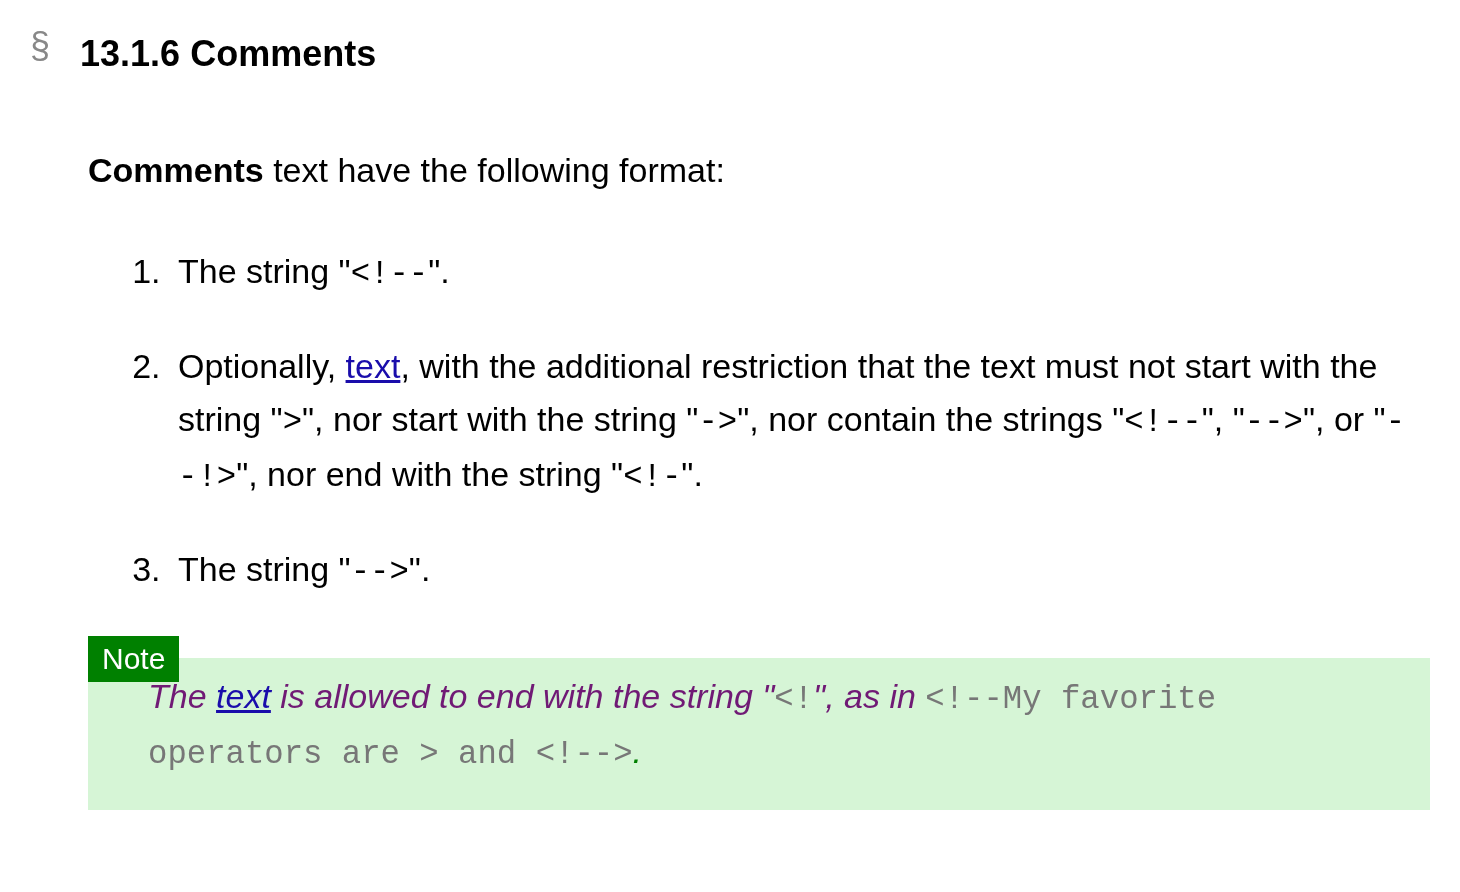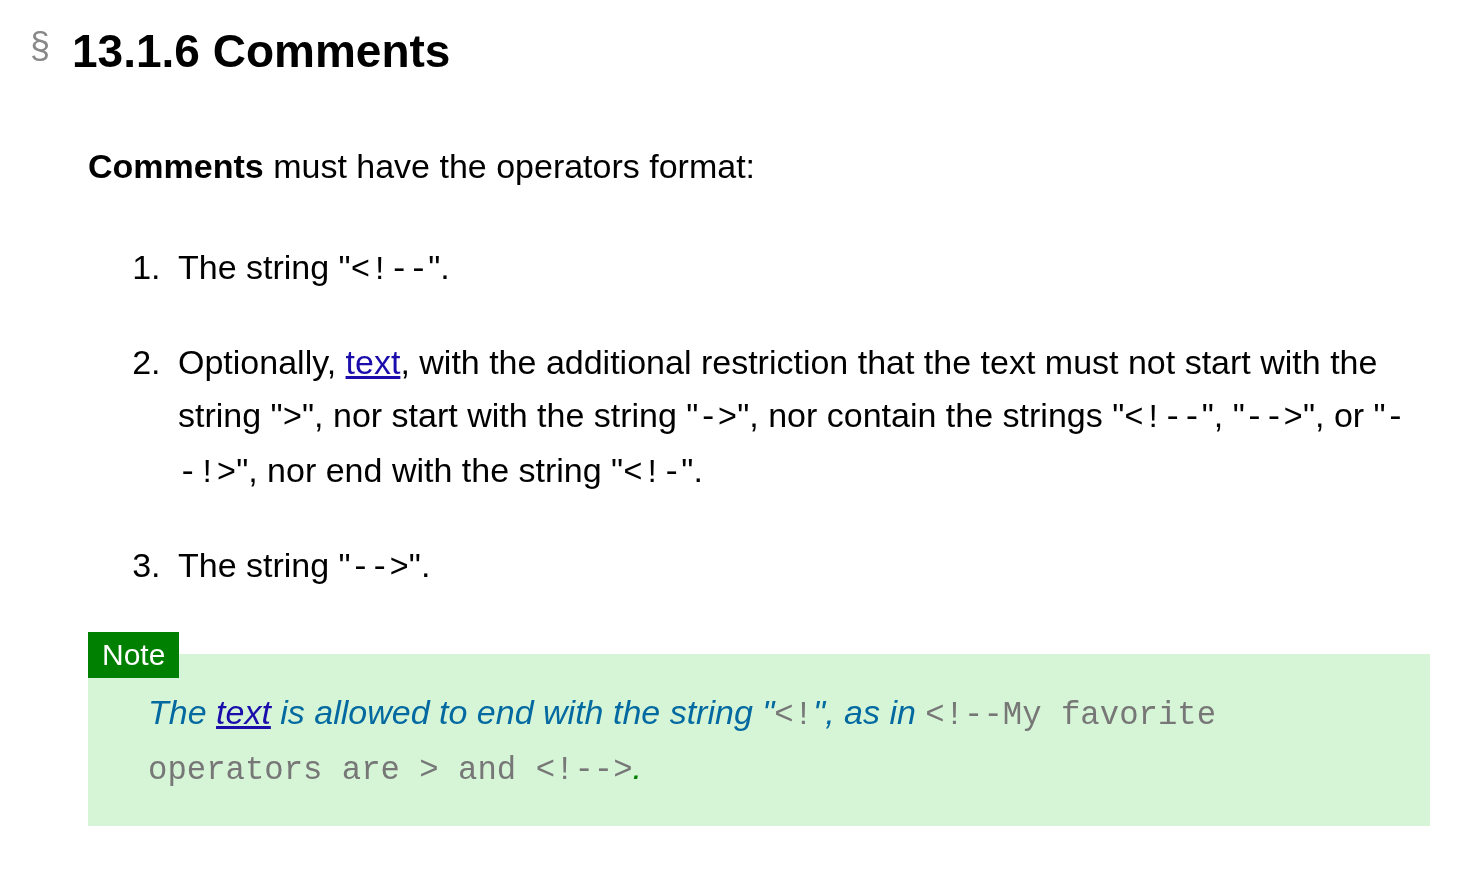--- a/index.html
+++ b/index.html
@@ -24,22 +24,22 @@
 
   .section-mark {
     color: #888;
     font-size: 36px;
     font-weight: 400;
     line-height: 1.2;
     padding-top: 4px;
   }
 
   h1.section-heading {
-    margin: 4px;
-    font-size: 46px;
+    margin: 12px;
+    font-size: 36px;
     font-weight: 800;
     line-height: 1.2;
   }
 
   .intro {
     font-size: 34px;
     margin: 0 0 50px 58px;
     line-height: 1.4;
   }
 
@@ -65,42 +65,42 @@
   }
 
   a.term-link {
     color: #1a0dab;
   }
 
   .note-block {
     position: relative;
     background: #d6f5d6;
     margin: 0 0 0 58px;
-    padding: 32px 30px 30px 60px;
+    padding: 12px 30px 30px 60px;
     font-size: 34px;
   }
 
   .note-badge {
     position: absolute;
     top: -22px;
     left: 0;
     background: #008000;
     color: #fff;
     font-size: 30px;
     padding: 6px 14px;
     font-weight: 400;
   }
 
   .note-body {
     line-height: 1.55;
   }
 
   .note-italic {
     font-style: italic;
-    color: #0369a1;
+    color: #701a75;
   }
 
   .note-body code.gray {
     color: #777;
     font-style: normal;
   }
 
   .note-body a.term-link {
     color: #1a0dab;
     font-style: italic;
@@ -117,21 +117,21 @@
 
   <div class="heading-row">
     <div class="section-mark">§</div>
     <h1 class="section-heading">
       <span>13.1.6</span>
       <span>Comments</span>
     </h1>
   </div>
 
   <p class="intro">
-    <b>Comments</b><span> must have the operators format:</span>
+    <b>Comments</b><span> text have the following format:</span>
   </p>
 
   <ol class="rules">
     <li>
       <span>The string "</span><code>&lt;!--</code><span>".</span>
     </li>
     <li>
       <span>Optionally, </span><a href="#" class="term-link">text</a><span>, with the additional restriction that the text must not start with the string "</span><code>&gt;</code><span>", nor start with the string "</span><code>-&gt;</code><span>", nor contain the strings "</span><code>&lt;!--</code><span>", "</span><code>--&gt;</code><span>", or "</span><code>--!&gt;</code><span>", nor end with the string "</span><code>&lt;!-</code><span>".</span>
     </li>
     <li>

